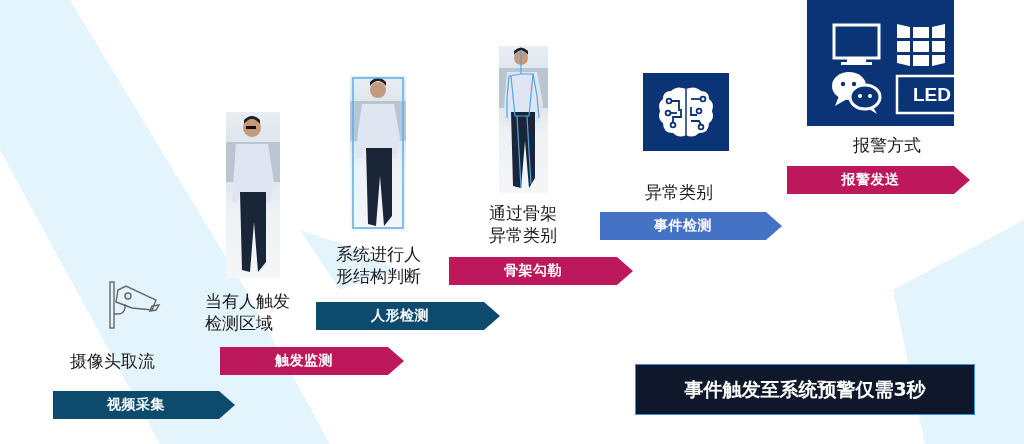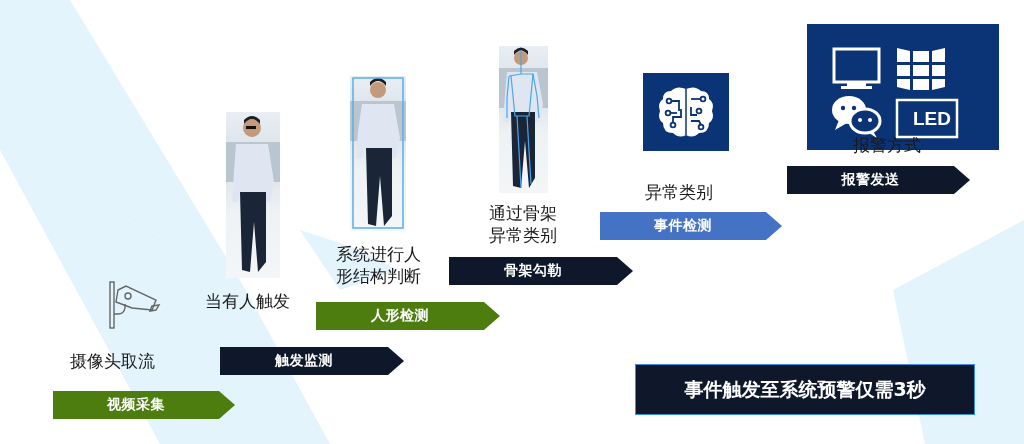--- a/index.html
+++ b/index.html
@@ -11,22 +11,22 @@
   .bg-shape { position:absolute; left:0; top:0; }
   .abs { position:absolute; }
   .arrow {
     position:absolute; height:28px; color:#fff;
     font-weight:bold; font-size:14px;
     display:flex; align-items:center; justify-content:center;
     box-sizing:border-box; padding-right:16px;
     clip-path: polygon(0 0, calc(100% - 16px) 0, 100% 50%, calc(100% - 16px) 100%, 0 100%);
     letter-spacing:0.5px;
   }
-  .arrow.black { background:#4d7c0f; }
-  .arrow.blue { background:#0f172a; }
+  .arrow.black { background:#0c4a6e; }
+  .arrow.blue { background:#be185d; }
   .arrow.soft { background:#4472c4; }
   .caption {
     position:absolute; color:#1a1a1a; font-size:17px; line-height:22px;
     white-space:nowrap;
   }
   .person {
     position:absolute; overflow:hidden;
     background:linear-gradient(#e8eef4 0%, #d8dfe6 30%, #eef2f5 60%, #f4f6f8 100%);
   }
   .person svg { width:100%; height:100%; display:block; }
@@ -66,20 +66,21 @@
     <rect x="0" y="30" width="54" height="40" fill="#b9c6cf"></rect>
     <circle cx="26" cy="16" r="9" fill="#c49a7c"></circle>
     <path d="M18 12 Q26 2 34 12 L34 8 Q26 0 18 8Z" fill="#1e1e22"></path>
     <rect x="20" y="14" width="10" height="3" fill="#111"></rect>
     <path d="M10 32 L42 32 L48 70 L44 90 L40 90 L40 80 L14 80 L12 90 L6 90 L8 60Z" fill="#dfe6f2"></path>
     <path d="M14 80 L40 80 L40 150 L32 160 L28 110 L24 160 L16 158Z" fill="#1a2638"></path>
   </svg>
 </div>
 <div class="caption" style="left:205px;top:290px;">
   <div>当有人触发</div>
+  <div>检测区域</div>
 </div>
 <div class="arrow blue" style="left:188px;top:347px;width:184px;margin-left:32px;">触发监测</div>
 
 <div class="person" style="left:350px;top:76px;width:56px;height:155px;">
   <svg viewBox="0 0 56 155" preserveAspectRatio="none">
     <rect x="0" y="25" width="56" height="40" fill="#b9c6cf"></rect>
     <circle cx="28" cy="14" r="8" fill="#c49a7c"></circle>
     <path d="M20 10 Q28 0 36 10 L36 6 Q28 -2 20 6Z" fill="#1e1e22"></path>
     <path d="M12 28 L44 28 L50 62 L46 82 L42 82 L42 72 L14 72 L12 82 L6 82 L8 55Z" fill="#dfe6f2"></path>
     <path d="M16 72 L42 72 L42 140 L34 150 L30 100 L26 150 L18 148Z" fill="#1a2638"></path>
@@ -131,21 +132,21 @@
       <polyline points="48,34 48,42 54,42"></polyline>
       <circle cx="56" cy="38" r="2.4"></circle>
       <polyline points="48,48 56,48 58,52"></polyline>
       <circle cx="58" cy="54" r="2.4"></circle>
     </g>
   </svg>
 </div>
 <div class="caption" style="left:645px;top:181px;">异常类别</div>
 <div class="arrow soft" style="left:600px;top:212px;width:182px;">事件检测</div>
 
-<div class="icon-box" style="left:807px;top:0px;width:192px;height:126px;margin-top:24px;">
+<div class="icon-box" style="left:807px;top:0px;width:147px;height:126px;">
   <svg width="167" height="126" viewBox="0 0 167 126" style="position:absolute;left:0;top:0;">
 
     <rect x="27" y="25" width="45" height="33" fill="none" stroke="#fff" stroke-width="3"></rect>
     <rect x="40" y="58" width="19" height="4" fill="#fff"></rect>
     <rect x="34" y="62" width="31" height="3" fill="#fff"></rect>
 
     <g fill="#fff">
       <path d="M90 24 L103 27 L103 38 L90 38Z"></path>
       <rect x="106" y="27" width="16" height="11"></rect>
       <path d="M125 27 L138 24 L138 38 L125 38Z"></path>

